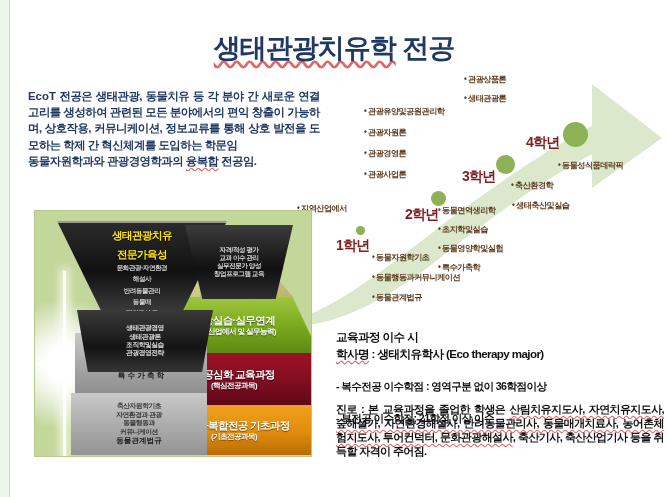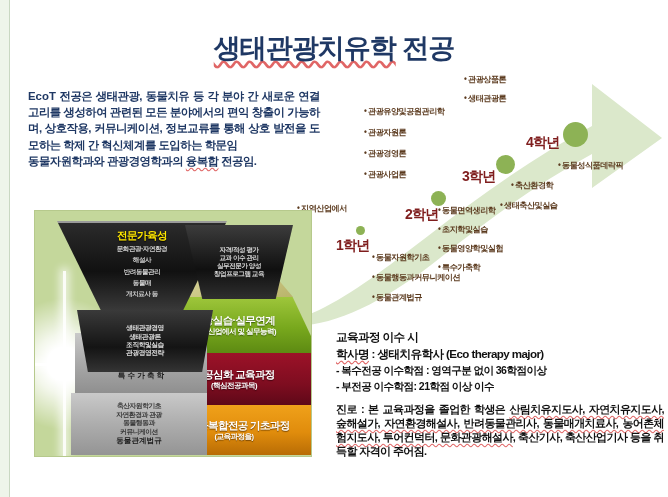--- a/index.html
+++ b/index.html
@@ -140,21 +140,21 @@
     align-items:center;justify-content:center;
   }
   .panel .strong{font-size:7.6px;color:#1b1b1b;letter-spacing:0px;}
 
   
   .info{position:absolute;left:336px;top:330px;width:326px;color:#111;}
   .info .h{font-size:11.6px;font-weight:bold;letter-spacing:-0.6px;}
   .info .h2{font-size:11.6px;font-weight:bold;letter-spacing:-0.6px;margin-top:2px;}
   .info .h2 .uw{text-decoration:underline;text-decoration-color:#e06666;
     text-decoration-style:wavy;text-underline-offset:2px;}
-  .info .li{font-size:10.6px;font-weight:bold;letter-spacing:-0.6px;margin-top:2px;}
+  .info .li{font-size:10.6px;font-weight:bold;letter-spacing:-0.6px;margin-top:18px;}
   .career{
     position:absolute;left:336px;top:402px;width:328px;
     font-size:11px;font-weight:bold;line-height:14px;color:#111;
     letter-spacing:-0.6px;text-align:justify;
   }
   .career .uw{text-decoration:underline;text-decoration-color:#e06666;
     text-decoration-style:wavy;text-underline-offset:2px;}
 </style>
 </head>
 <body>
@@ -207,21 +207,21 @@
     <div class="crs" style="left:64px;top:109px;">관광사업론</div>
 
     <div class="crs" style="left:138px;top:145px;">동물면역생리학</div>
     <div class="crs" style="left:138px;top:164px;">초지학및실습</div>
     <div class="crs" style="left:138px;top:183px;">동물영양학및실험</div>
     <div class="crs" style="left:138px;top:202px;">특수가축학</div>
 
     <div class="crs" style="left:164px;top:14px;">관광상품론</div>
     <div class="crs" style="left:164px;top:33px;">생태관광론</div>
     <div class="crs" style="left:187px;top:120px;margin-left:24px;">축산환경학</div>
-    <div class="crs" style="left:200px;top:140px;">생태축산및실습</div>
+    <div class="crs" style="left:212px;top:140px;">생태축산및실습</div>
 
     <div class="crs" style="left:258px;top:100px;">동물성식품데락픽</div>
   </div>
 
   <div class="pyrbox">
     <div class="flare"></div>
 
     <div class="tier tier-apex">
       <div class="lbl t1" style="white-space:pre-line;">국내외
 인턴쉽</div>
@@ -232,21 +232,21 @@
       <div class="t2">(지역산업에서 및 실무능력)</div>
     </div>
 
     <div class="tier tier-red">
       <div class="t1">전공심화 교육과정</div>
       <div class="t2">(핵심전공과목)</div>
     </div>
 
     <div class="tier tier-org">
       <div class="t1">창의융복합전공 기초과정</div>
-      <div class="t2">(교육과정을)</div>
+      <div class="t2">(기초전공과목)</div>
     </div>
 
     <div class="panel panel-bot">
       <div>축산자원학기초</div>
       <div>자연환경과 관광</div>
       <div>동물행동과</div>
       <div>커뮤니케이션</div>
       <div class="strong">동물관계법규</div>
     </div>
 
@@ -258,20 +258,21 @@
     </div>
 
     <div class="panel panel-mid">
       <div>생태관광경영</div>
       <div>생태관광론</div>
       <div>조직학및실습</div>
       <div>관광경영전략</div>
     </div>
 
     <div class="panel panel-top">
+      <div class="hd">생태관광치유</div>
       <div class="hd">전문가육성</div>
       <div class="bd">문화관광·자연환경</div>
       <div class="bd">해설사</div>
       <div class="bd">반려동물관리</div>
       <div class="bd">동물매</div>
       <div class="bd">개치료사 등</div>
     </div>
 
     <div class="panel" style="left:150px;top:14px;width:108px;height:74px;
                 clip-path:polygon(0% 0%,100% 0%,84% 100%,16% 100%);

